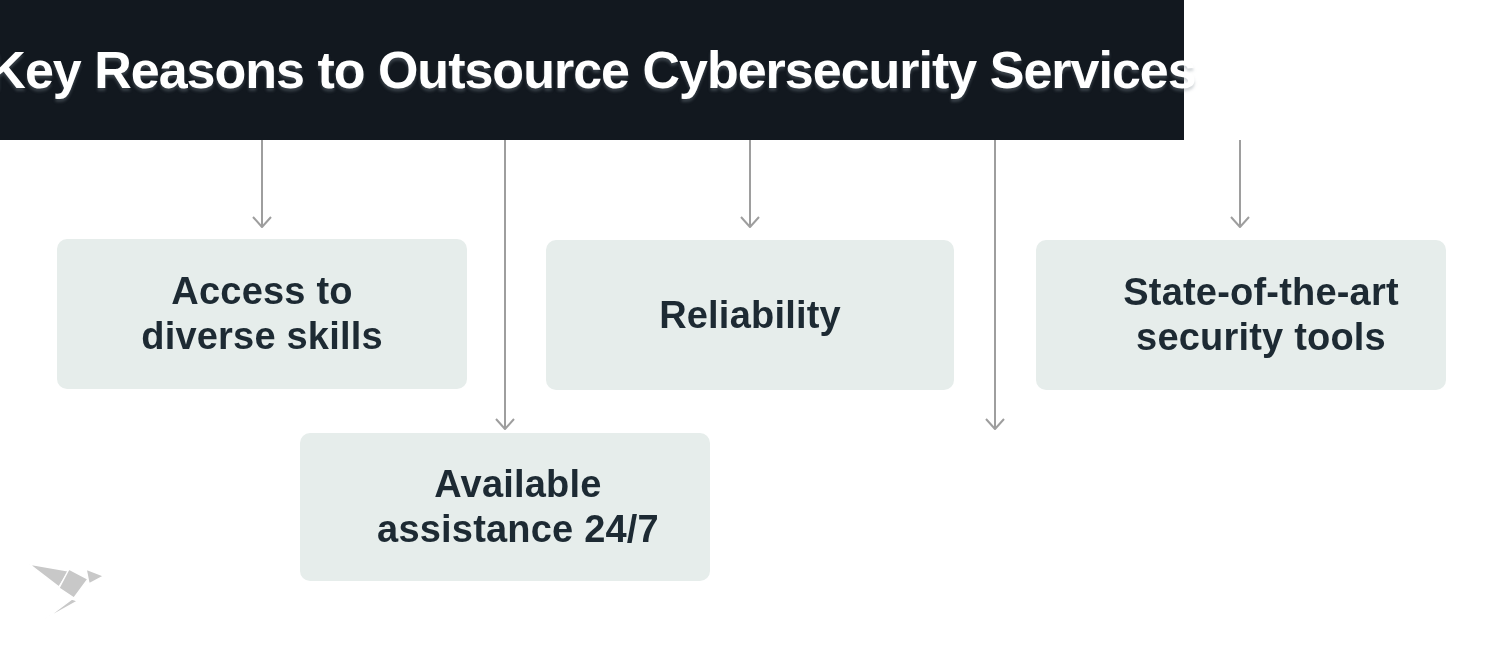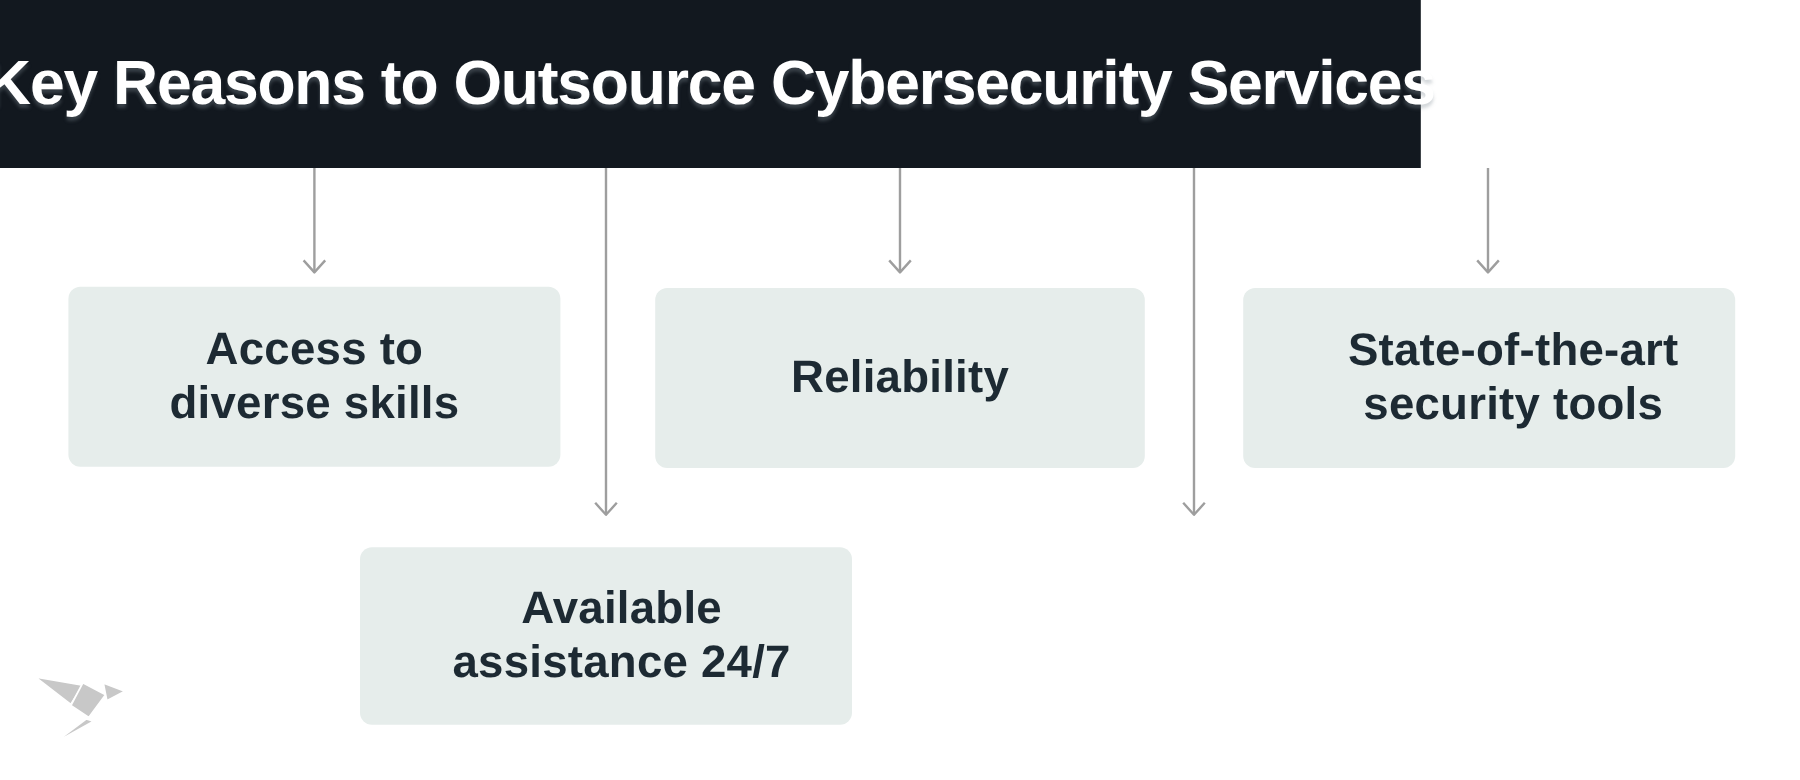--- a/index.html
+++ b/index.html
@@ -62,21 +62,21 @@
     line-height: 45px;
     font-weight: 600;
     letter-spacing: 0.2px;
   }
 
   
   .card-1 { left: 57px;   top: 239px; width: 410px; height: 150px; }
   .card-2 { left: 546px;  top: 240px; width: 408px; height: 150px; }
   .card-3 { left: 1036px; top: 240px; width: 410px; height: 150px; padding-left: 40px; }
   
-  .card-4 { left: 300px;  top: 456px; width: 410px; height: 148px; padding-left: 26px; }
+  .card-4 { left: 300px;  top: 433px; width: 410px; height: 148px; padding-left: 26px; }
   .card-5 { left: 789px;  top: 440px; width: 411px; height: 148px; }
 
   .logo {
     position: absolute;
     left: 15px; top: 550px;
     width: 110px; height: 95px;
   }
 </style>
 </head>
 <body>

